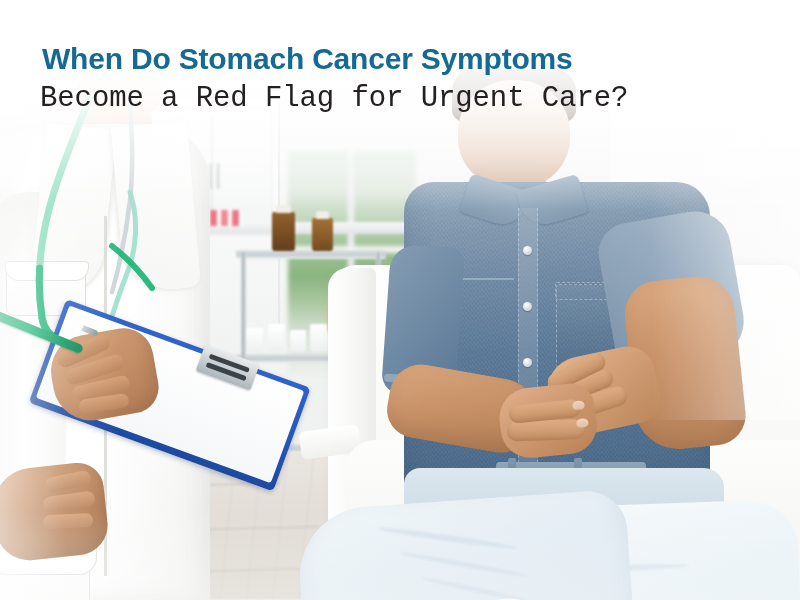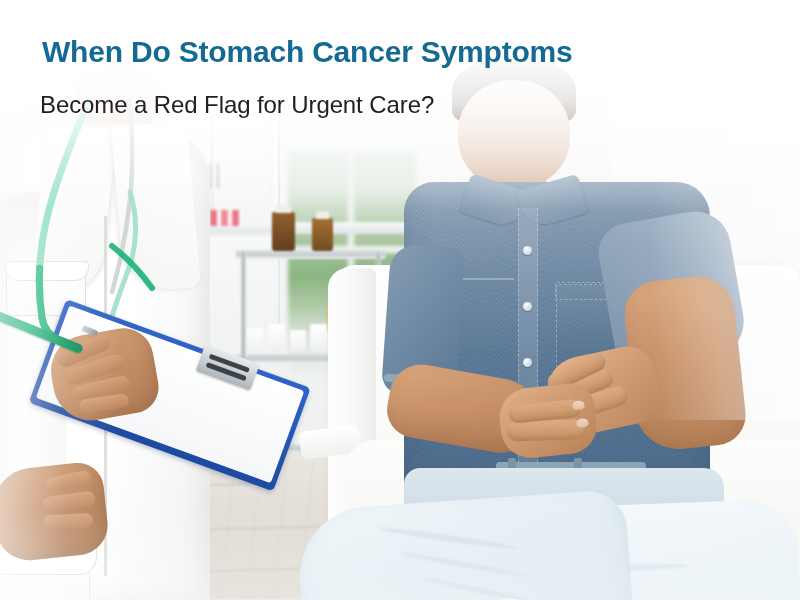--- a/index.html
+++ b/index.html
@@ -626,42 +626,42 @@
   .global-haze {
     position: absolute; inset: 0;
     background: linear-gradient(180deg,
       rgba(255,255,255,.30) 0%, rgba(255,255,255,.06) 30%, rgba(255,255,255,0) 60%);
     pointer-events: none;
   }
 
   
   .headline {
     position: absolute;
-    left: 42px; top: 33px;
+    left: 42px; top: 40px;
     width: 700px;
     z-index: 40;
   }
   .headline .line1 {
     font-family: "Liberation Sans", sans-serif;
     font-size: 30px;
     font-weight: 700;
     line-height: 38px;
     letter-spacing: -0.2px;
     color: #156A93;
     white-space: nowrap;
   }
   .headline .line2 {
-    font-family: Liberation Sans, sans-serif;
-    font-size: 24px;
+    font-family: Liberation Mono, monospace;
+    font-size: 29px;
     font-weight: 400;
     line-height: 38px;
     letter-spacing: -0.1px;
     color: #242021;
     white-space: nowrap;
-    margin-top: 15px;
+    margin-top: 2px;
     margin-left: -2px;
   }
 </style>
 </head>
 <body>
 
 <div id="banner">
 
   <div class="photo">
 

